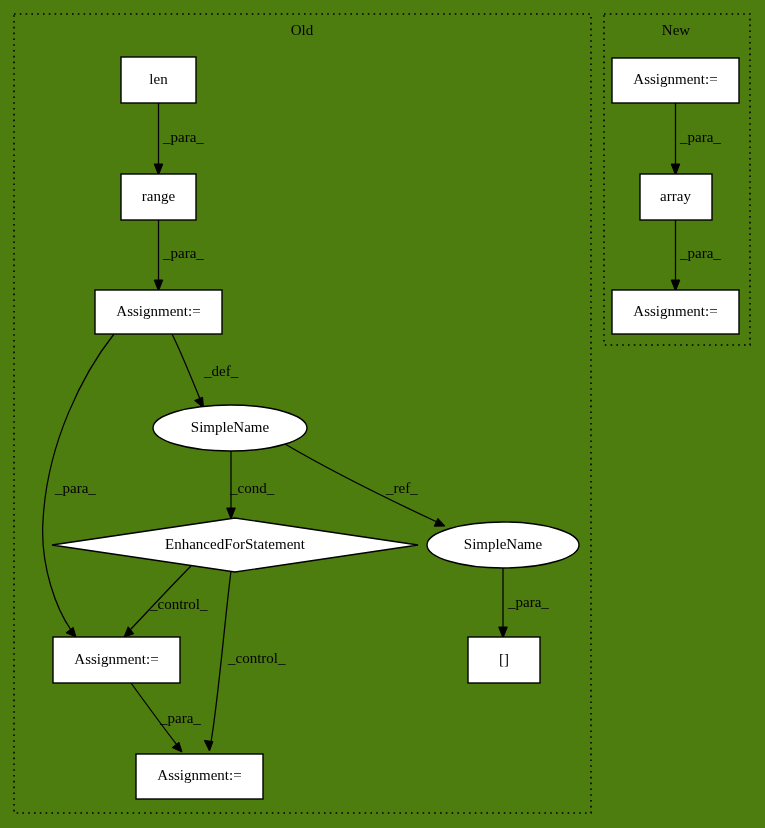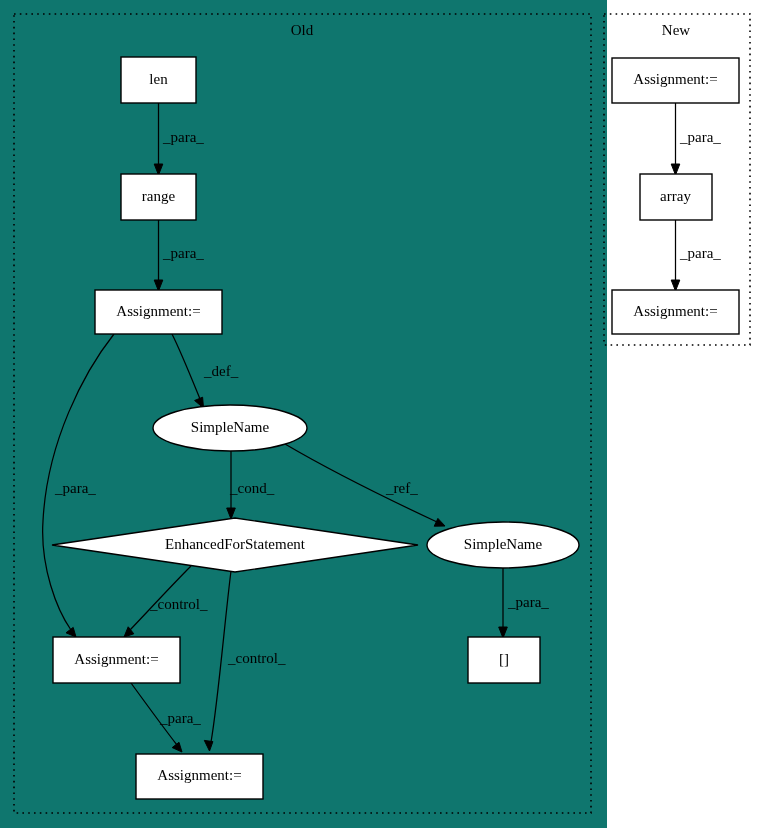--- a/index.html
+++ b/index.html
@@ -2,23 +2,23 @@
 <html><head>
 <meta charset="utf-8">
 <style>
   html, body {
     margin: 0;
     padding: 0;
     background: #ffffff;
   }
   #canvas-wrap {
     position: relative;
-    width: 607px;
+    width: 765px;
     height: 828px;
-    background: #0f766e;
+    background: #4d7c0f;
     font-family: "Liberation Serif", "DejaVu Serif", serif;
   }
   svg#graph {
     display: block;
     width: 765px;
     height: 828px;
   }
   .cluster-rect {
     fill: none;
     stroke: #000000;

